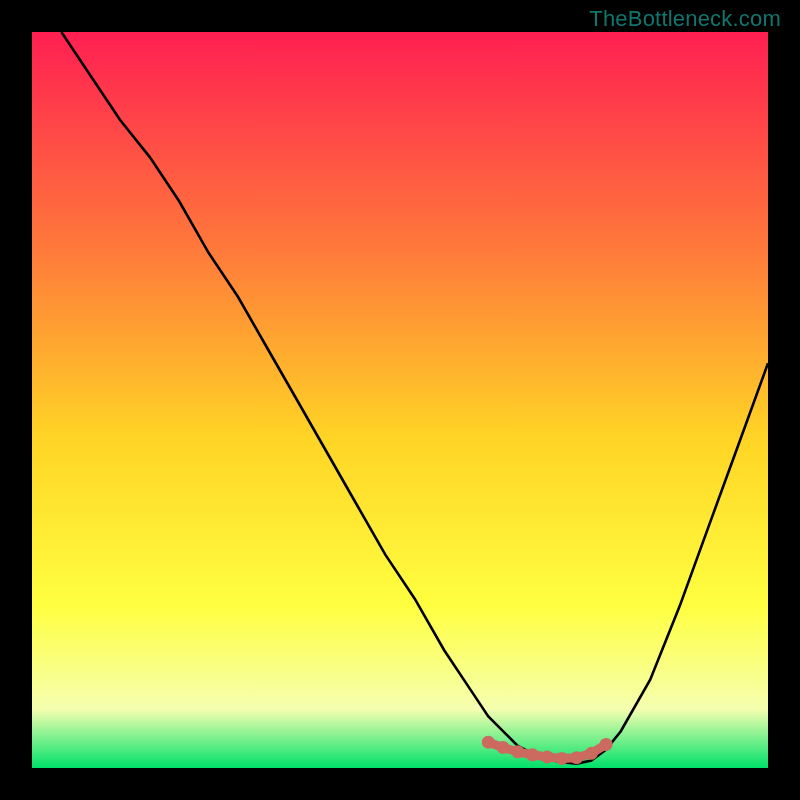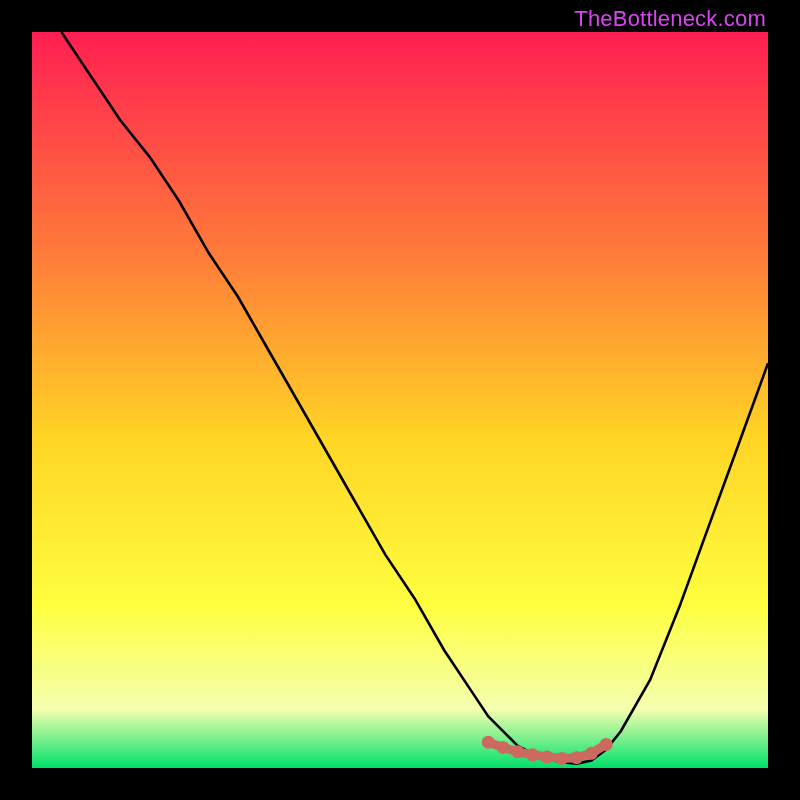--- a/index.html
+++ b/index.html
@@ -18,24 +18,24 @@
     height: 736px;
     overflow: hidden;
   }
   .gradient {
     position: absolute;
     left: 0; top: 0; width: 100%; height: 100%;
   }
   .watermark {
     position: absolute;
     top: 6px;
-    right: 34px;
+    right: 19px;
     font-family: Arial, Helvetica, sans-serif;
     font-size: 22px;
-    color: #d946ef;
+    color: #0f766e;
     letter-spacing: 0.2px;
   }
   svg.curve {
     position: absolute;
     left: 0; top: 0;
     width: 100%; height: 100%;
   }
   .dots circle { fill: #cc6a60; }
 </style>
 </head>

